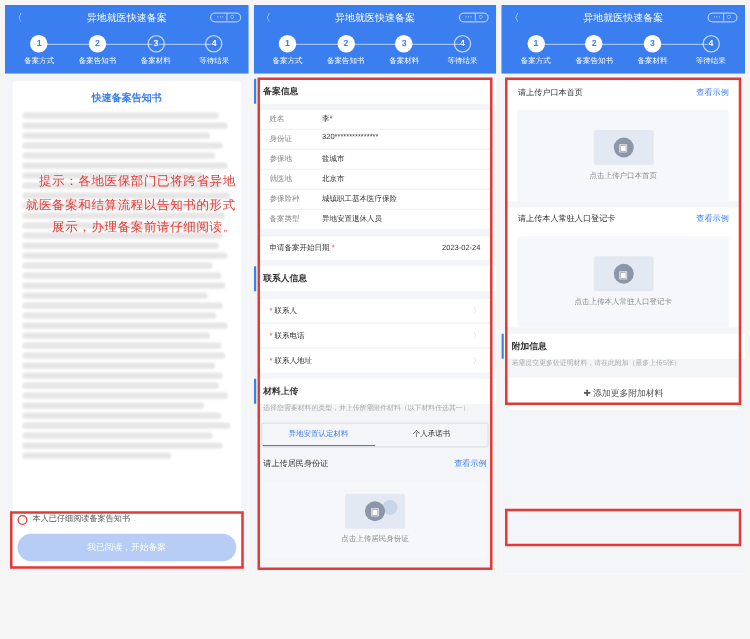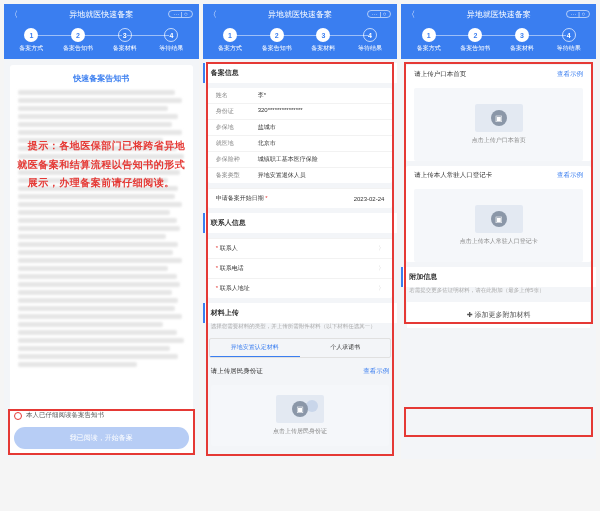--- a/index.html
+++ b/index.html
@@ -25,21 +25,21 @@
   .kv:first-child{border-top:none}
   .kv .k{color:#888;width:42px}
   .kv .v{color:#333}
   .li{display:flex;justify-content:space-between;align-items:center;padding:5px 8px;border-top:1px solid #f2f2f2;font-size:6px}
   .li .chev{color:#bbb}
   .redbox{border:2px solid #e53935;position:absolute}
   
   .notice{background:#fff;margin:6px;border-radius:3px;padding:8px 6px;height:388px;position:relative;overflow:hidden}
   .notice h3{text-align:center;color:#3a7ef0;font-size:8px;margin-bottom:6px}
   .blurline{height:5px;background:#e6e6e6;border-radius:2px;margin:3px 2px;filter:blur(1px)}
-  .overlay{position:absolute;top:78px;left:4px;right:4px;color:#e53935;font-size:10px;font-weight:bold;line-height:1.85;text-align:center;padding:0 6px;letter-spacing:.5px;pointer-events:none}
+  .overlay{position:absolute;top:78px;left:4px;right:4px;color:#e53935;font-size:10px;font-weight:normal;line-height:1.85;text-align:right;padding:0 6px;letter-spacing:.5px;pointer-events:none}
   .check{display:flex;align-items:center;gap:4px;padding:4px 6px;font-size:6.5px;color:#555}
   .check .cir{width:8px;height:8px;border-radius:50%;border:1px solid #e53935}
   .btn{margin:3px 6px 6px;background:#b7cdf5;color:#fff;text-align:center;padding:6px;border-radius:12px;font-size:7px}
   
   .tabs{display:flex;margin:4px 6px;border:1px solid #e0e0e0;border-radius:2px;overflow:hidden;font-size:6px}
   .tabs div{flex:1;text-align:center;padding:4px}
   .tabs .act{color:#3a7ef0;border-bottom:1px solid #3a7ef0}
   
   .up{background:#f5f7fa;margin:4px 8px;border-radius:2px;display:flex;flex-direction:column;align-items:center;justify-content:center;padding:10px 4px;gap:4px}
   .up .ph{width:48px;height:28px;background:#e3e9f2;border-radius:2px;position:relative}

